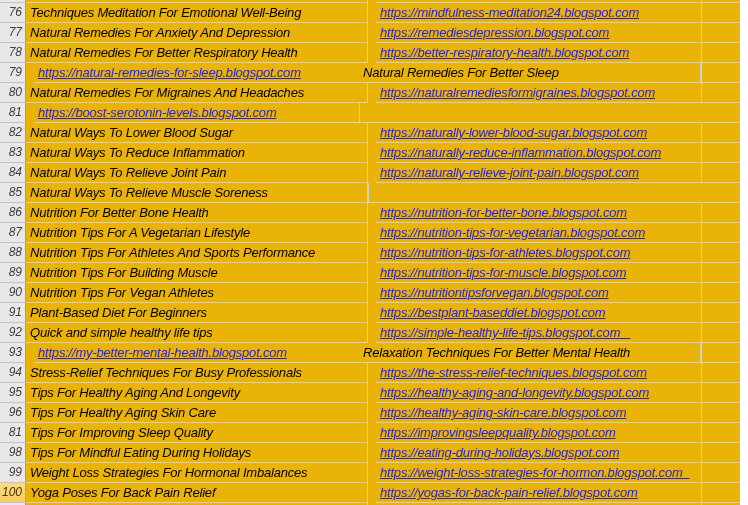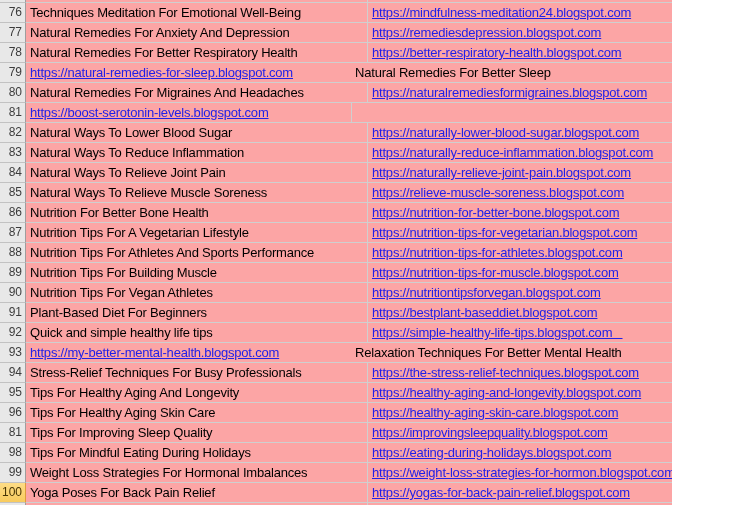--- a/index.html
+++ b/index.html
@@ -1,22 +1,23 @@
 <!DOCTYPE html>
 <html><head>
 <meta charset="utf-8">
 <style>
   html,body{margin:0;padding:0;background:#fff;}
   .sheet{
     position:relative;
-    width:672px;height:505px;
+    width:740px;height:505px;
     overflow:hidden;
-    background:#fca5a5;
+    background:#eab308;
     font-family:"Liberation Sans",sans-serif;
     cursor:cell;
+    font-style:italic;
   }
   .row{display:flex;width:100%;height:20px;}
   .row.sliver-top{height:3px;}
   .row.sliver-bottom{height:2px;}
   .cell{box-sizing:border-box;border-bottom:1px solid var(--grid-line,#CFCFCF);}
   .rowhead{
     width:26px;flex:0 0 26px;
     background:var(--header-bg,#E8E8E8);
     border-right:1px solid var(--header-border,#9E9E9E);
     border-bottom:1px solid var(--header-separator,#C2C2C2);
@@ -35,21 +36,21 @@
     border-right:1px solid var(--grid-line,#CFCFCF);
     padding-left:4px;
     font-size:13px;letter-spacing:-0.2px;line-height:19px;
     color:var(--cell-text,#000);
     white-space:nowrap;overflow:hidden;
   }
   .colB{
     width:325px;flex:0 0 325px;
     padding-left:4px;
     font-size:13px;letter-spacing:-0.2px;line-height:19px;
-    white-space:nowrap;overflow:visible;
+    white-space:nowrap;overflow:visible;margin-left:8px;
   }
   .colC{
     flex:1 1 auto;
     border-left:1px solid var(--grid-line,#CFCFCF);
   }
   .link{
     color:var(--link,#2121E8);
     text-decoration:underline;
     cursor:pointer;
   }
@@ -126,21 +127,20 @@
   <div class="row">
     <div class="cell rowhead">84</div>
     <div class="cell colA">Natural Ways To Relieve Joint Pain</div>
     <div class="cell colB"><span class="link">https://naturally-relieve-joint-pain.blogspot.com</span></div>
     <div class="cell colC"></div>
   </div>
 
   <div class="row">
     <div class="cell rowhead">85</div>
     <div class="cell colA">Natural Ways To Relieve Muscle Soreness</div>
-    <div class="cell colB"><span class="link">https://relieve-muscle-soreness.blogspot.com</span></div>
     <div class="cell colC"></div>
   </div>
 
   <div class="row">
     <div class="cell rowhead">86</div>
     <div class="cell colA">Nutrition For Better Bone Health</div>
     <div class="cell colB"><span class="link">https://nutrition-for-better-bone.blogspot.com</span></div>
     <div class="cell colC"></div>
   </div>
 

